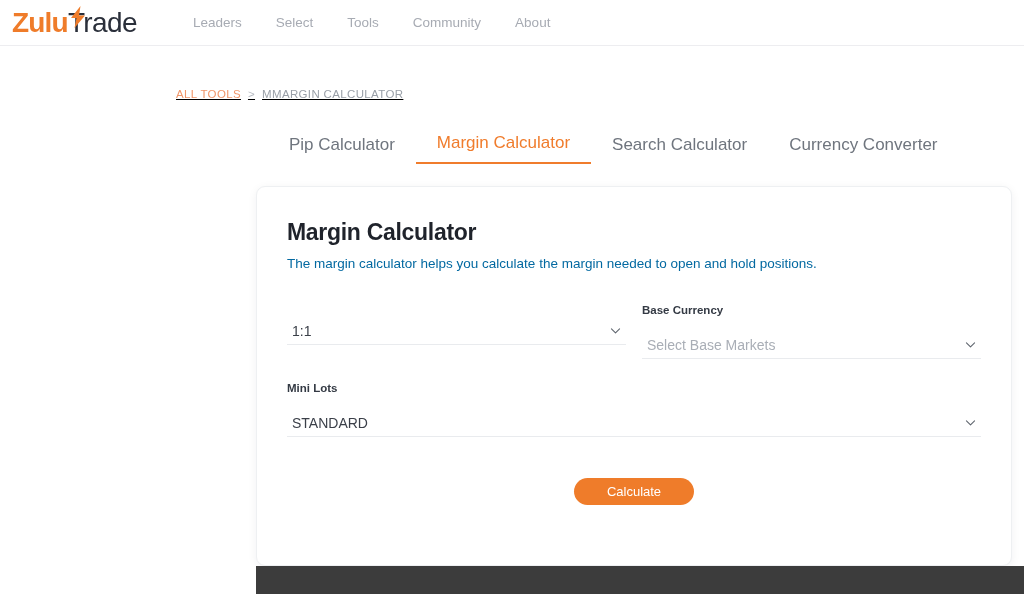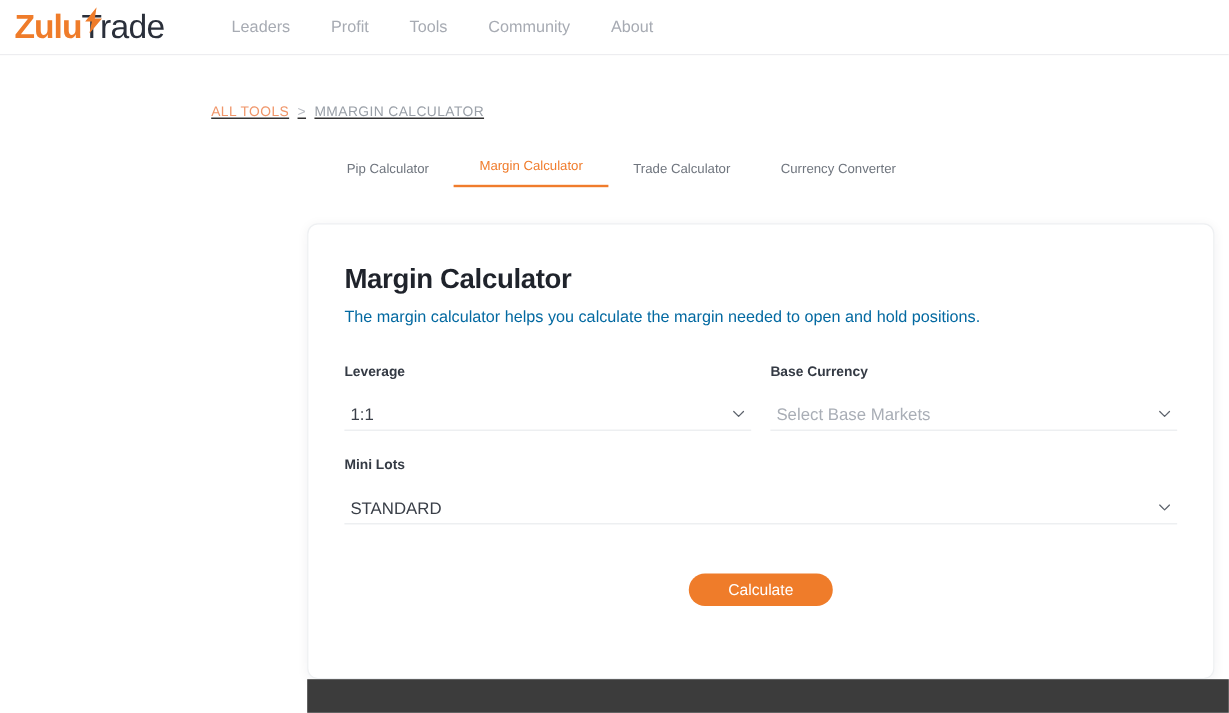--- a/index.html
+++ b/index.html
@@ -77,21 +77,21 @@
   .crumb-cur  { color: #9aa0a8; }
 
   
   .tabs {
     margin: 33px 0 0 268px;
     display: flex;
     align-items: flex-end;
     gap: 0px;
   }
   .tab {
-    font-size: 11px;
+    font-size: 17px;
     color: #6f757e;
     padding: 0 21px 9px 21px;
     cursor: pointer;
     white-space: nowrap;
   }
   .tab.active {
     color: #f07c2c;
     border-bottom: 2px solid #f07c2c;
   }
 
@@ -215,52 +215,51 @@
     <span class="logo-bolt">
       <svg width="16" height="22" viewBox="0 0 16 22" aria-hidden="true">
         <path d="M10.5 0 L1 12 H6.5 L4.5 22 L15 9.5 H9 L10.5 0 Z" fill="#ef7c2a"></path>
       </svg>
     </span>
     <span class="logo-trade">Trade</span>
   </div>
 
   <div class="nav">
     <span class="nav-item">Leaders</span>
-    <span class="nav-item">Profit</span>
+    <span class="nav-item">Select</span>
     <span class="nav-item">Tools</span>
     <span class="nav-item">Community</span>
     <span class="nav-item">About</span>
   </div>
 </div>
 
 <div class="breadcrumb">
   <span class="crumb-link">ALL TOOLS</span>
   <span class="crumb-sep">&gt;</span>
   <span class="crumb-cur">MMARGIN CALCULATOR</span>
 </div>
 
 <div class="tabs">
   <div class="tab">Pip Calculator</div>
   <div class="tab active">Margin Calculator</div>
-  <div class="tab">Trade Calculator</div>
+  <div class="tab">Search Calculator</div>
   <div class="tab">Currency Converter</div>
 </div>
 
 <div class="card">
 
   <div class="card-title">Margin Calculator</div>
   <div class="card-desc">The margin calculator helps you calculate the margin needed to open and hold positions.</div>
 
   <div class="form">
 
 
     <div class="row">
 
       <div class="field half">
-        <div class="field-label">Leverage</div>
         <div class="field-control">
           <span class="field-value">1:1</span>
           <svg class="chev" viewBox="0 0 16 16" fill="none" aria-hidden="true">
             <path d="M3 6 L8 11 L13 6" stroke="currentColor" stroke-width="1.3" stroke-linecap="round" stroke-linejoin="round"></path>
           </svg>
         </div>
       </div>
 
       <div class="field half">
         <div class="field-label">Base Currency</div>

